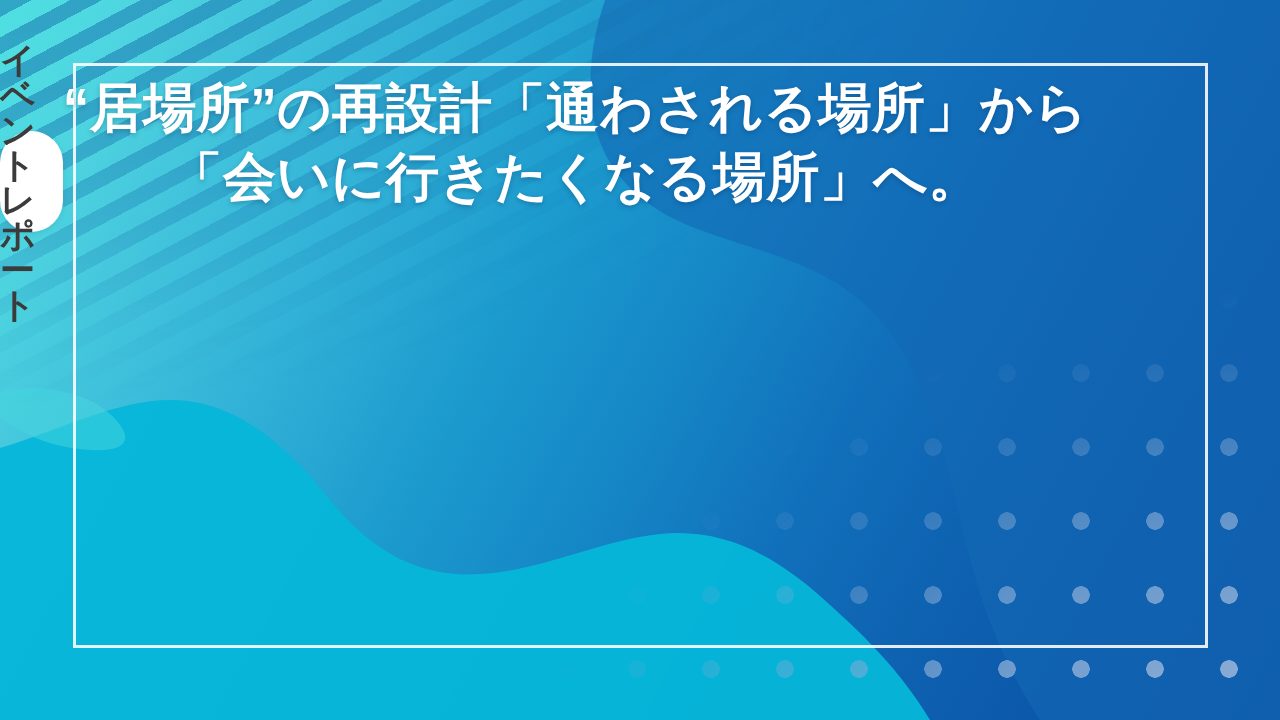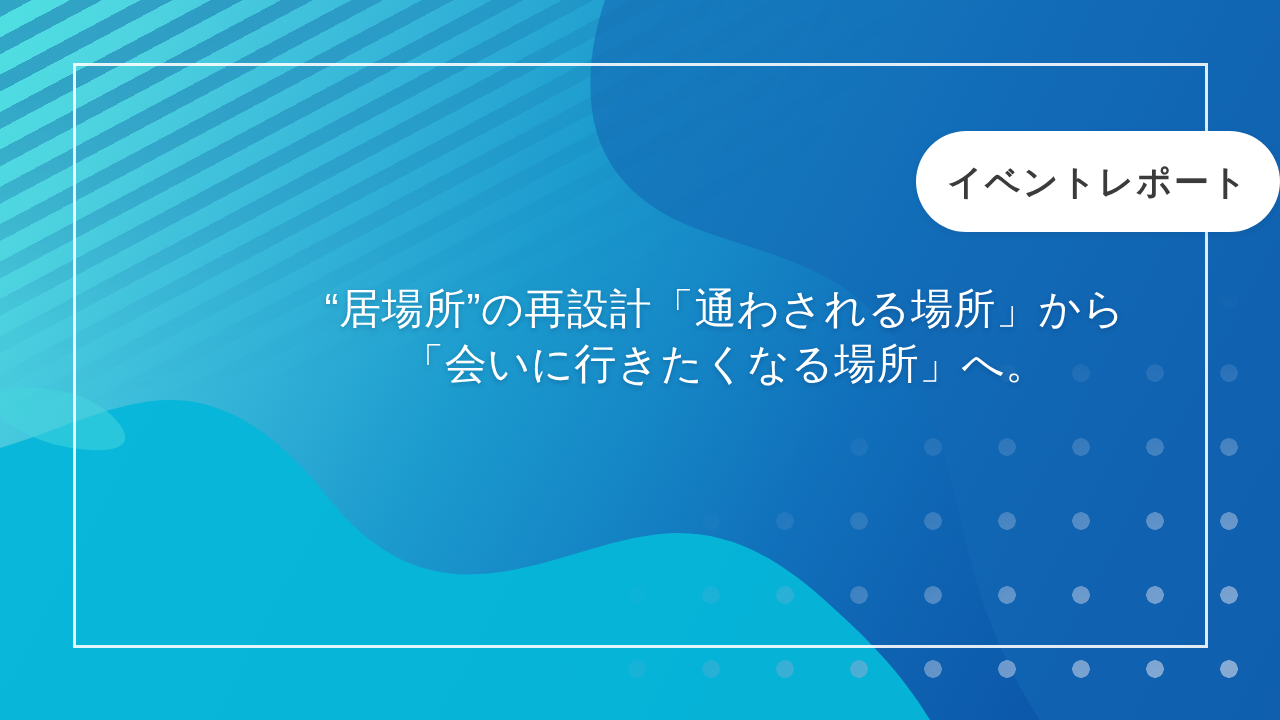--- a/index.html
+++ b/index.html
@@ -56,46 +56,46 @@
   .frame {
     position:absolute;
     left:73px; top:63px;
     width:1135px; height:585px;
     border:3px solid rgba(255,255,255,0.88);
   }
 
   
   .content {
     position:absolute; inset:0;
-    display:flex; flex-direction:column; align-items:flex-end;
+    display:flex; align-items:flex-start;
   }
 
   .badge {
     margin-top:131px;
     width:364px; height:101px;
     background:#FFFFFF;
     border-radius:51px;
     display:flex; align-items:center; justify-content:center;
     box-shadow:0 2px 6px rgba(0,40,80,0.10);
   }
   .badge-text {
     font-size:35px;
     font-weight:bold;
     color:#3B3B3B;
     letter-spacing:2px;
     line-height:1;
   }
 
   .title {
-    margin-top:49px;
+    margin-top:73px;
     width:1110px;
     text-align:center;
     color:#FFFFFF;
-    font-size:42px;
-    font-weight:normal;
+    font-size:53px;
+    font-weight:bold;
     line-height:1.31;
     letter-spacing:0.5px;
     text-shadow:0 2px 5px rgba(4,40,80,0.28);
   }
   .title-line { display:block; white-space:nowrap; }
 
   .subtitle {
     margin-top:53px;
     width:1110px;
     text-align:center;

